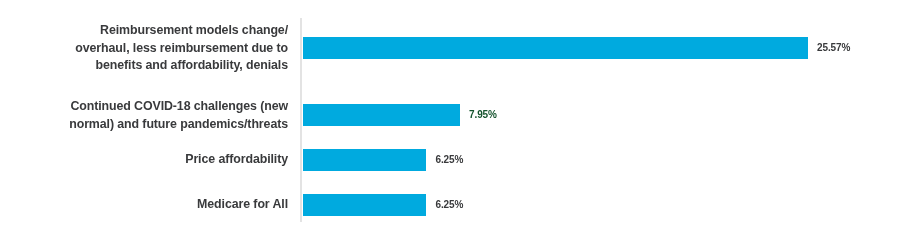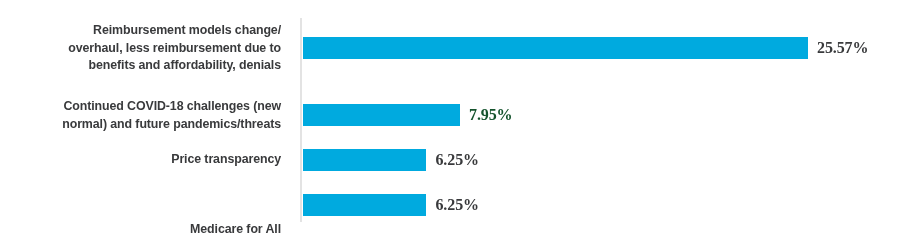--- a/index.html
+++ b/index.html
@@ -39,44 +39,43 @@
     left: 0;
     width: 920px;
     height: 0;
   }
   
   .cat-label {
     position: absolute;
     right: 620px;           
     width: 300px;
     text-align: right;
-    padding-right: 19px;
+    padding-right: 12px;
     box-sizing: border-box;
     font-size: 12.4px;
     font-weight: bold;
     color: #393a3c;
     line-height: 17.5px;
     letter-spacing: -0.1px;
     white-space: pre-line;
   }
   .bar {
     position: absolute;
     left: 303px;
     height: 22px;
     background: #00aadf;
   }
   .bar-value {
     position: absolute;
-    font-size: 16px;
+    font-size: 10px;
     font-weight: bold;
     color: #393a3c;
     letter-spacing: -0.1px;
     white-space: nowrap;
     line-height: 22px;
-    font-family: Liberation Serif, serif;
   }
 </style>
 </head>
 <body>
 
 <div id="chart-root" style="background: rgb(255, 255, 255);">
 
   <div class="axis-line" style="background: rgb(227, 227, 227);"></div>
 
   <div class="rows">
@@ -90,25 +89,25 @@
     </div>
 
     <div class="row" style="top:115px;">
       <div class="cat-label" style="top: -17px; color: rgb(57, 58, 60);">Continued COVID-18 challenges (new
 normal) and future pandemics/threats</div>
       <div class="bar" style="top: -11px; width: 157.012px; left: 303px; background: rgb(0, 170, 223);"></div>
       <div class="bar-value" style="left: 469.012px; top: -11px; color: #14532d;">7.95%</div>
     </div>
 
     <div class="row" style="top:160px;">
-      <div class="cat-label" style="top: -9px; color: rgb(57, 58, 60);">Price transparency</div>
+      <div class="cat-label" style="top: -9px; color: rgb(57, 58, 60);">Price affordability</div>
       <div class="bar" style="top: -11px; width: 123.438px; left: 303px; background: rgb(0, 170, 223);"></div>
       <div class="bar-value" style="left: 435.438px; top: -11px; color: rgb(57, 58, 60);">6.25%</div>
     </div>
 
     <div class="row" style="top:205px;">
-      <div class="cat-label" style="top: -9px; color: rgb(57, 58, 60); margin-top: 25px;">Medicare for All</div>
+      <div class="cat-label" style="top: -9px; color: rgb(57, 58, 60);">Medicare for All</div>
       <div class="bar" style="top: -11px; width: 123.438px; left: 303px; background: rgb(0, 170, 223);"></div>
       <div class="bar-value" style="left: 435.438px; top: -11px; color: rgb(57, 58, 60);">6.25%</div>
     </div>
 
   </div>
 </div>
 
 </body></html>

